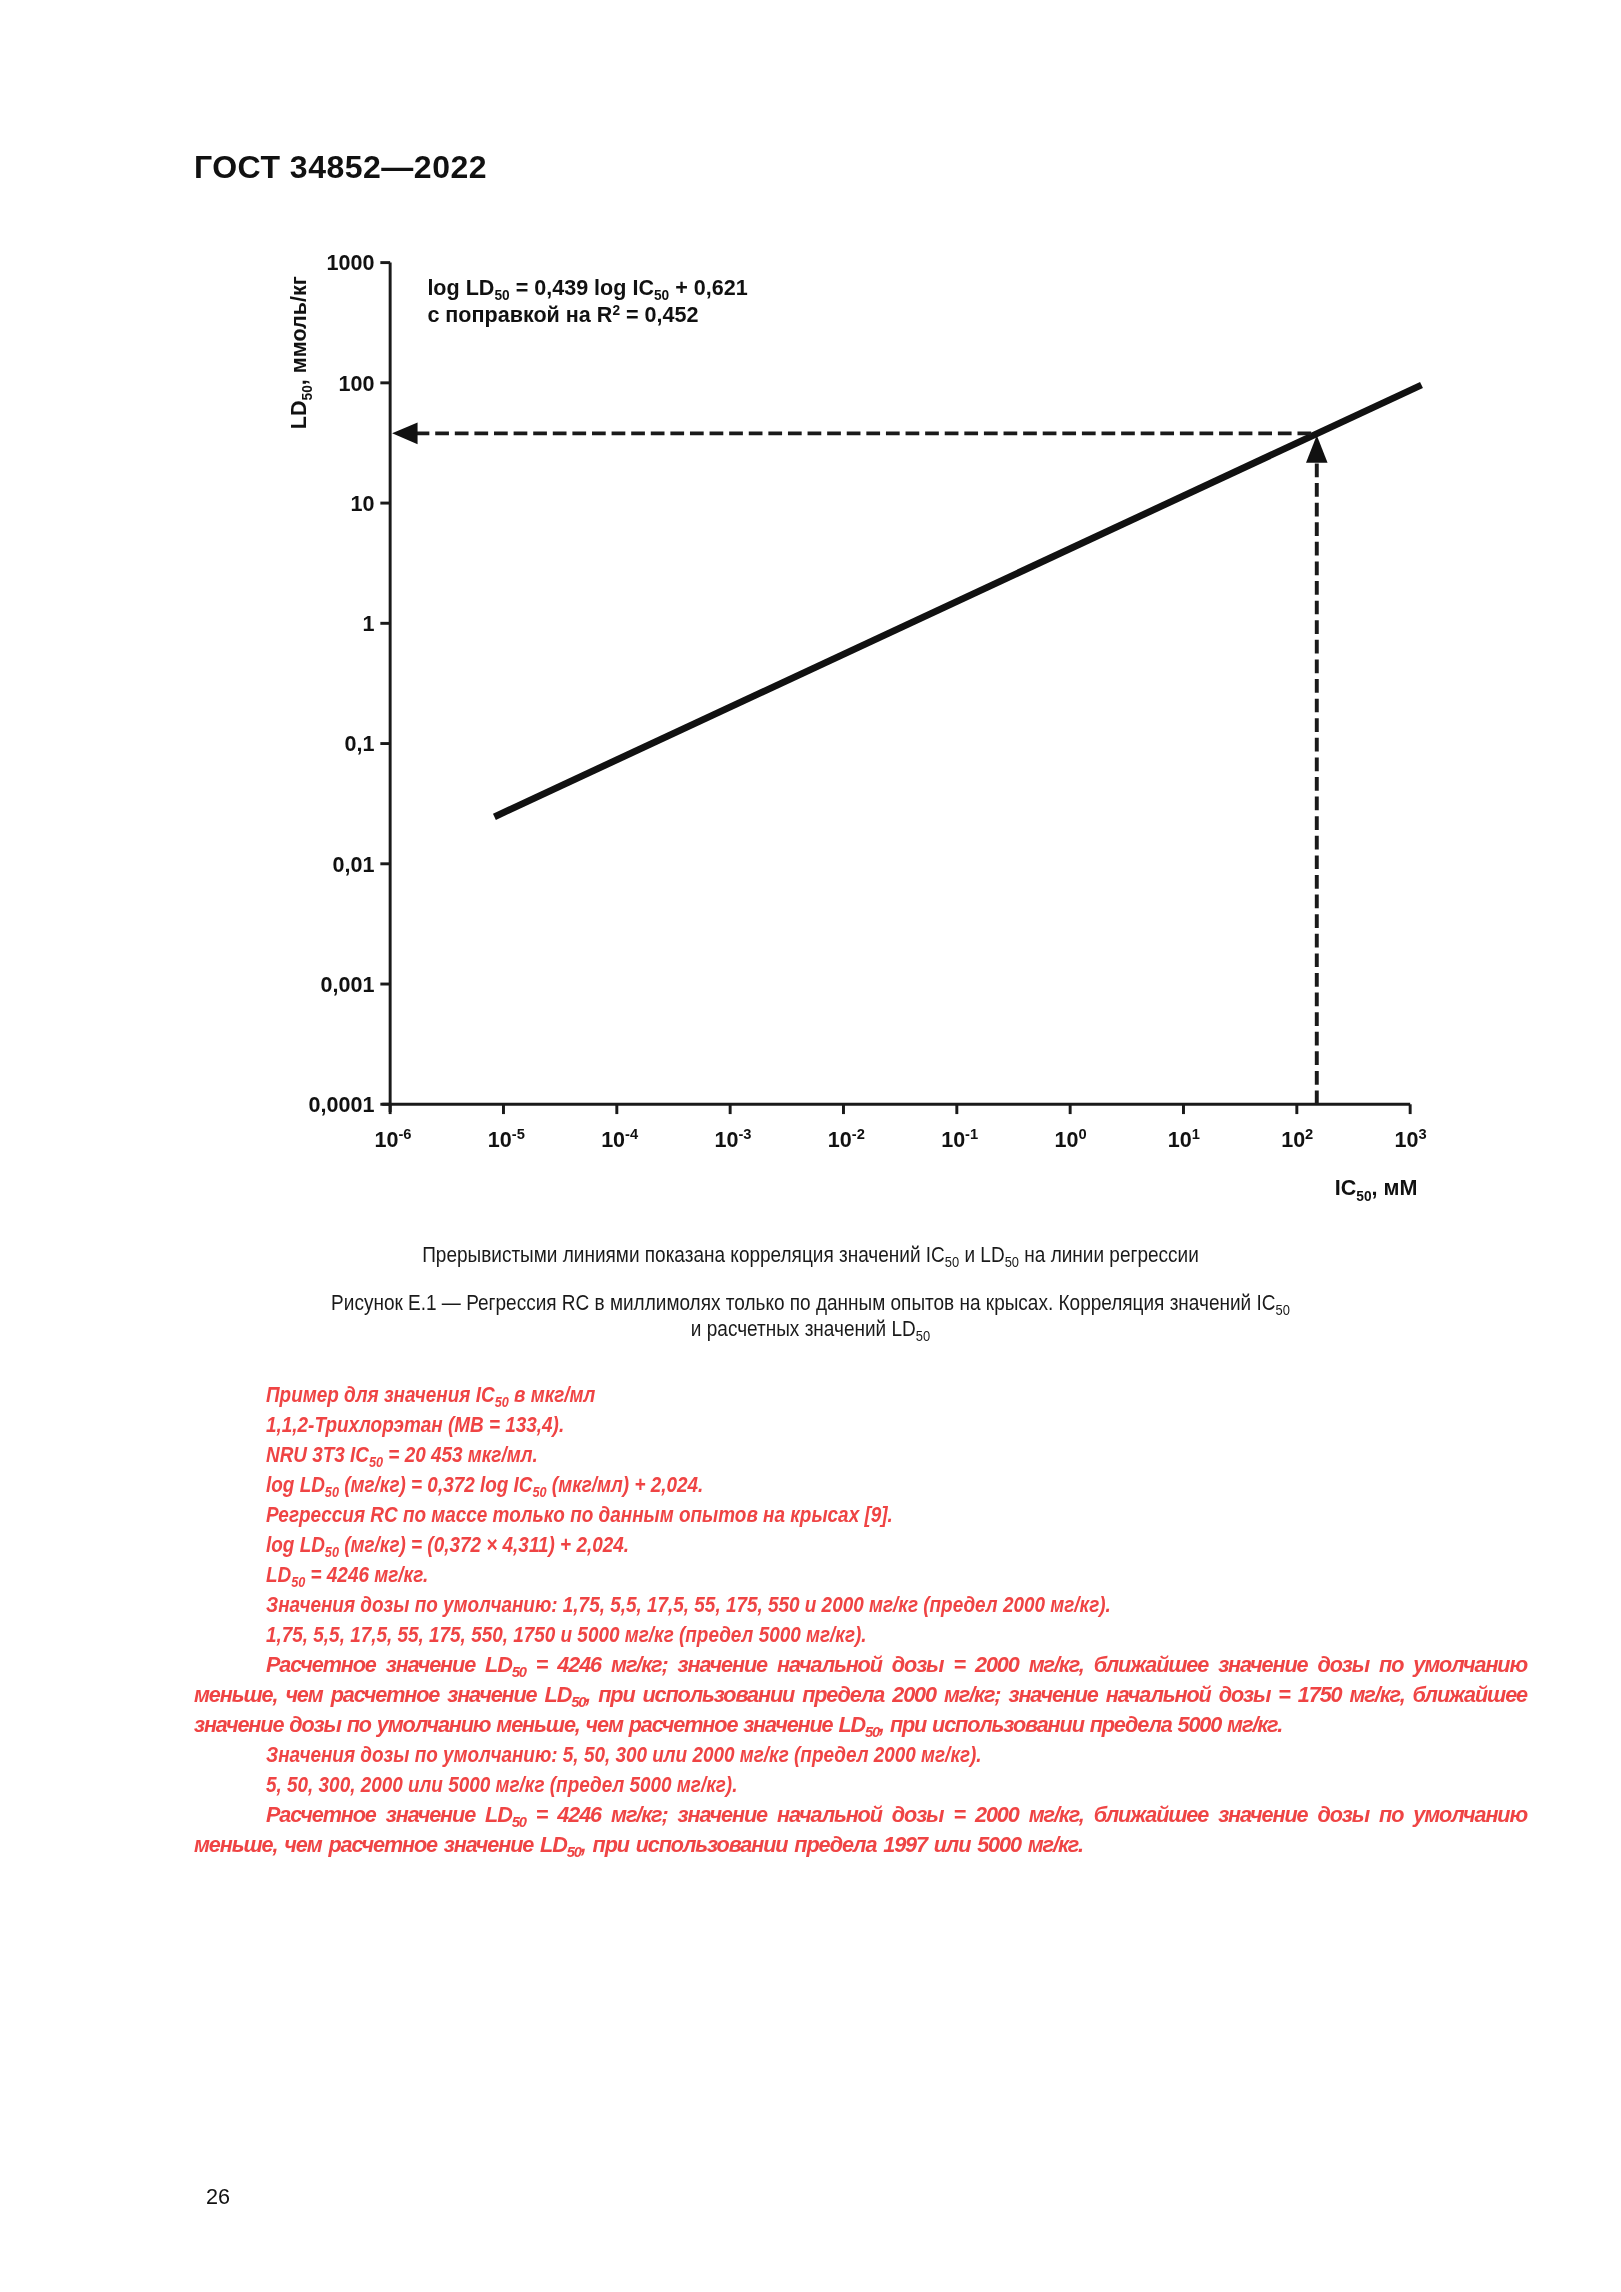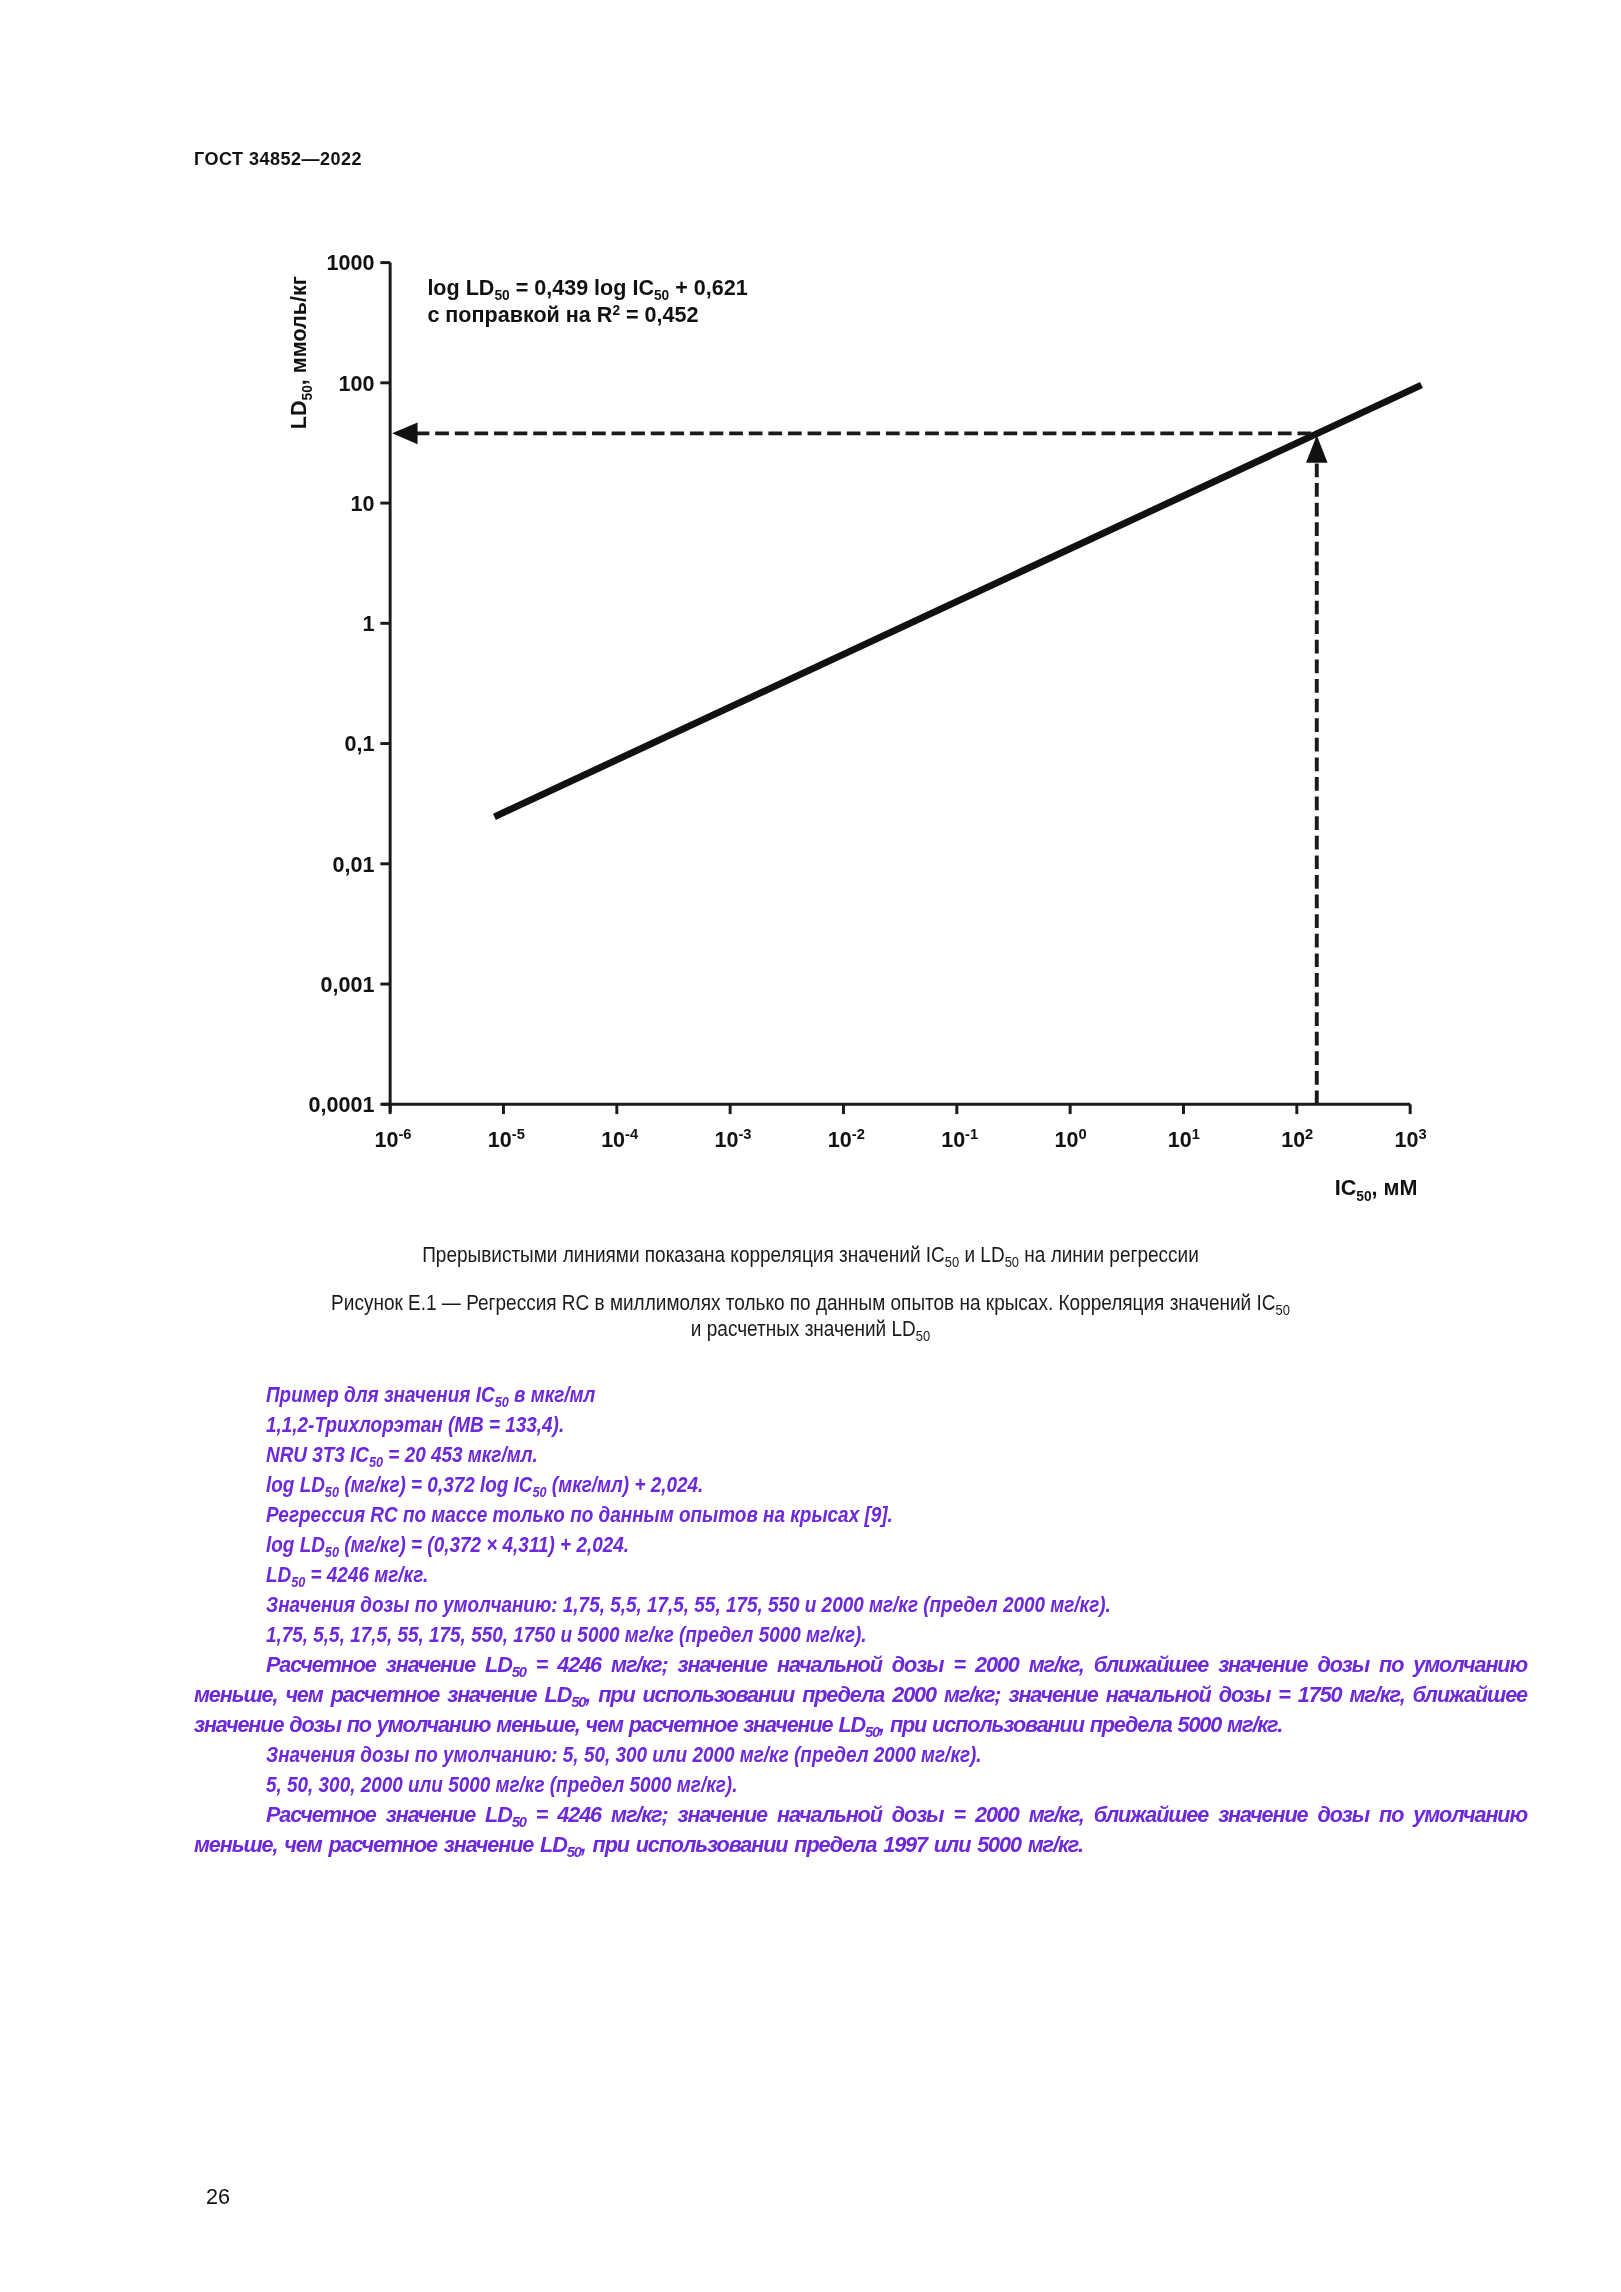--- a/index.html
+++ b/index.html
@@ -1,21 +1,21 @@
 <!DOCTYPE html>
 <html><head>
 <meta charset="utf-8">
 <style>
   html, body { margin:0; padding:0; background:#ffffff; }
   body { width:1621px; height:2293px; position:relative; overflow:hidden; color:#111; font-family:"Liberation Sans", sans-serif; }
-  .header { position:absolute; left:194px; top:149px; font-size:18px; font-weight:bold; letter-spacing:0.5px; }
+  .header { position:absolute; left:194px; top:149px; font-size:32px; font-weight:bold; letter-spacing:0.5px; }
   #chart { position:absolute; left:0; top:0; }
   .caption { position:absolute; left:0; width:1621px; text-align:center; font-family:"Liberation Sans", sans-serif; font-size:21.6px; color:#1a1a1a; transform:scaleX(0.88); transform-origin:center; }
   .caption sub { font-size:14.7px; vertical-align:-4.9px; }
-  .body-text { position:absolute; left:194px; top:1380px; width:1333px; font-size:22px; font-weight:bold; font-style:italic; line-height:30px; color:#6d28d9; }
+  .body-text { position:absolute; left:194px; top:1380px; width:1333px; font-size:22px; font-weight:bold; font-style:italic; line-height:30px; color:#ef4444; }
   .body-text p { margin:0; }
   .body-text .ind { padding-left:72px; }
   .body-text .u { text-decoration:underline; }
   .body-text .just { text-align:justify; text-align-last:left; }
   .body-text sub { font-size:14.7px; vertical-align:-4.9px; line-height:0; }
   .pagenum { position:absolute; left:206px; top:2184px; font-size:21.6px; }
   .sq { display:inline-block; transform:scaleX(0.86); transform-origin:left; white-space:nowrap; }
 </style>
 </head>
 <body>

